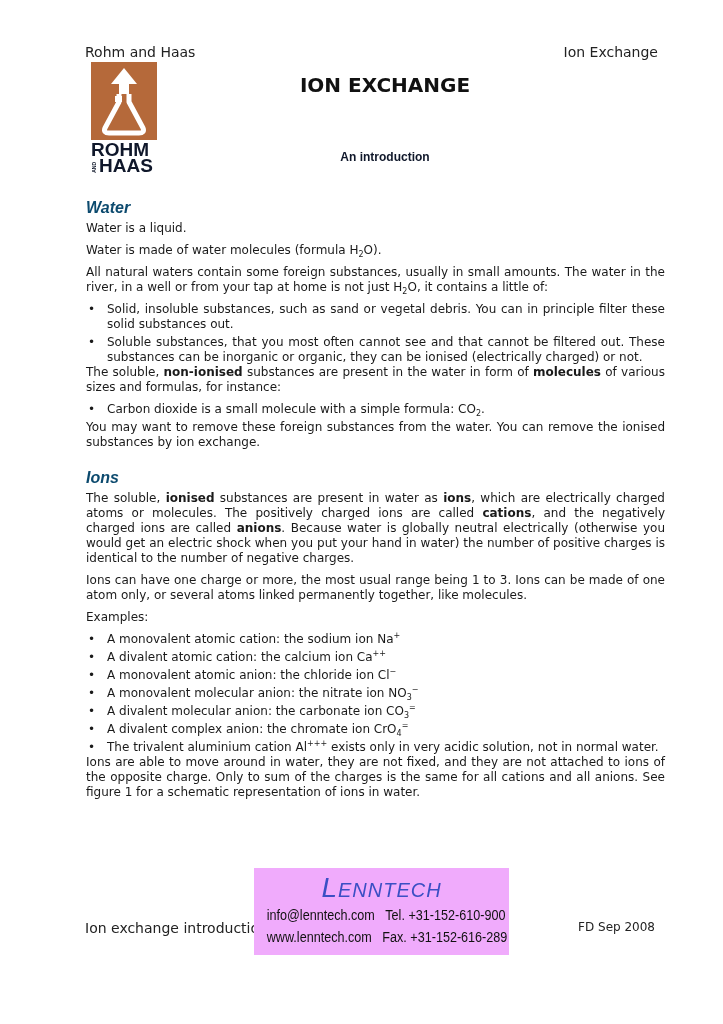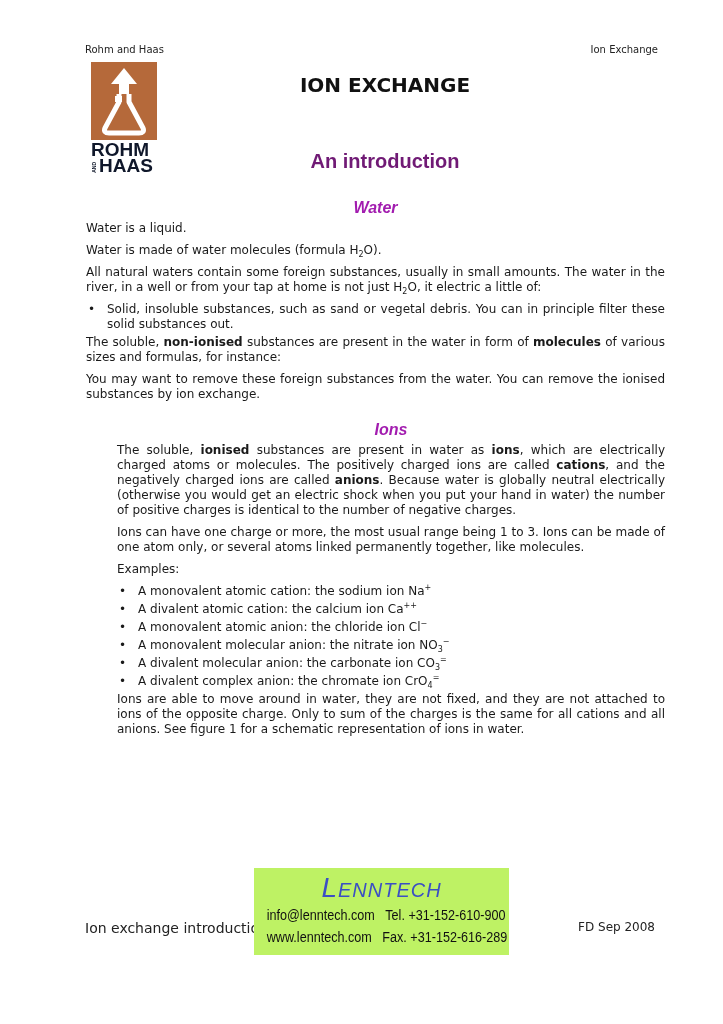--- a/index.html
+++ b/index.html
@@ -1,42 +1,42 @@
 <!DOCTYPE html>
 <html><head>
 <meta charset="utf-8">
 <style>
   html, body { margin:0; padding:0; background:#ffffff; }
   body { width:723px; height:1024px; position:relative; overflow:hidden;
          font-family:"DejaVu Sans", sans-serif; color:#111; }
-  .hdr { position:absolute; top:44px; font-size:10px; color:#222; }
+  .hdr { position:absolute; top:44px; font-size:14px; color:#222; }
   .hdr-left { left:85px; }
   .hdr-right { right:65px; }
   .logo { position:absolute; left:91px; top:62px; width:66px; }
   .logo-box { width:66px; height:78px; background:#b5693a; position:relative; }
   .logo-text { font-family:"Liberation Sans", sans-serif; font-weight:900; color:#0f172a;
                font-size:19px; line-height:16px; letter-spacing:0px; margin-top:2px; }
   .logo-text .and { font-size:5px; display:inline-block; width:8px; line-height:6px; vertical-align:middle; writing-mode:vertical-rl; transform:rotate(180deg); }
   .title { position:absolute; left:250px; width:270px; top:72px; text-align:center;
            font-family:"DejaVu Sans", sans-serif; font-weight:bold; font-size:20px; line-height:26px; color:#111; }
   .subtitle { position:absolute; left:250px; width:270px; top:150px; text-align:center;
-              font-family:"Liberation Sans", sans-serif; font-weight:bold; font-size:20px; color:#701a75; }
+              font-family:"Liberation Sans", sans-serif; font-weight:bold; font-size:12px; color:#0f172a; }
   .content { position:absolute; left:86px; width:579px; top:198px; font-size:12px; line-height:15px; color:#1a1a1a; }
   h2 { font-family:"Liberation Sans", sans-serif; font-style:italic; font-weight:bold;
-       font-size:16px; margin:0 0 3px 0; line-height:20px; color:#a21caf;text-align:center; }
+       font-size:16px; margin:0 0 3px 0; line-height:20px; color:#0c4a6e; }
   p { margin:0 0 7px 0; text-align:justify; }
   p.tight { margin-bottom:1px; }
   ul { margin:0 0 0 0; padding:0; list-style:none; }
   li { position:relative; padding-left:21px; text-align:justify; margin-bottom:3px; }
   li::before { content:"•"; position:absolute; left:2px; top:0; }
-  .sec2 { margin-top:18px;margin-left:31px; }
+  .sec2 { margin-top:18px; }
   sub, sup { font-size:8px; line-height:0; }
   .footer-left { position:absolute; left:85px; top:920px; font-size:14px; color:#222; }
   .footer-right { position:absolute; right:68px; top:920px; font-size:12px; color:#222; }
-  .lenntech { position:absolute; left:254px; top:868px; width:255px; height:87px; background:#bef264; text-align:center; }
+  .lenntech { position:absolute; left:254px; top:868px; width:255px; height:87px; background:#f0abfc; text-align:center; }
   .lt-logo { font-family:"Liberation Sans", sans-serif; font-style:italic; color:#3b4fc4; font-size:28px; letter-spacing:1px; margin-top:4px; line-height:32px; font-variant:small-caps; }
   .lt-row { font-family:"Liberation Sans", sans-serif; font-size:14px; color:#111; line-height:22px; transform:scaleX(0.9); white-space:nowrap; }
 </style>
 </head>
 <body>
 
 <div class="hdr hdr-left">Rohm and Haas</div>
 <div class="hdr hdr-right">Ion Exchange</div>
 
 <div class="logo">
@@ -56,42 +56,45 @@
 <div class="title">
   <div>ION EXCHANGE</div>
 </div>
 <div class="subtitle">An introduction</div>
 
 <div class="content">
   <section>
     <h2>Water</h2>
     <p>Water is a liquid.</p>
     <p><span>Water is made of water molecules (formula H</span><sub>2</sub><span>O).</span></p>
-    <p><span>All natural waters contain some foreign substances, usually in small amounts. The water in the river, in a well or from your tap at home is not just H</span><sub>2</sub><span>O, it electric a little of:</span></p>
+    <p><span>All natural waters contain some foreign substances, usually in small amounts. The water in the river, in a well or from your tap at home is not just H</span><sub>2</sub><span>O, it contains a little of:</span></p>
     <ul>
       <li>Solid, insoluble substances, such as sand or vegetal debris. You can in principle filter these solid substances out.</li>
+      <li style="margin-bottom:0">Soluble substances, that you most often cannot see and that cannot be filtered out. These substances can be inorganic or organic, they can be ionised (electrically charged) or not.</li>
     </ul>
     <p><span>The soluble, </span><b>non-ionised</b><span> substances are present in the water in form of </span><b>molecules</b><span> of various sizes and formulas, for instance:</span></p>
     <ul>
+      <li><span>Carbon dioxide is a small molecule with a simple formula: CO</span><sub>2</sub><span>.</span></li>
     </ul>
     <p class="tight">You may want to remove these foreign substances from the water. You can remove the ionised substances by ion exchange.</p>
   </section>
 
   <section class="sec2">
     <h2>Ions</h2>
     <p><span>The soluble, </span><b>ionised</b><span> substances are present in water as </span><b>ions</b><span>, which are electrically charged atoms or molecules. The positively charged ions are called </span><b>cations</b><span>, and the negatively charged ions are called </span><b>anions</b><span>. Because water is globally neutral electrically (otherwise you would get an electric shock when you put your hand in water) the number of positive charges is identical to the number of negative charges.</span></p>
     <p>Ions can have one charge or more, the most usual range being 1 to 3. Ions can be made of one atom only, or several atoms linked permanently together, like molecules.</p>
     <p>Examples:</p>
     <ul>
       <li><span>A monovalent atomic cation: the sodium ion Na</span><sub></sub><sup>+</sup></li>
       <li><span>A divalent atomic cation: the calcium ion Ca</span><sub></sub><sup>++</sup></li>
       <li><span>A monovalent atomic anion: the chloride ion Cl</span><sub></sub><sup>−</sup></li>
       <li><span>A monovalent molecular anion: the nitrate ion NO</span><sub>3</sub><sup>−</sup></li>
       <li><span>A divalent molecular anion: the carbonate ion CO</span><sub>3</sub><sup>=</sup></li>
       <li><span>A divalent complex anion: the chromate ion CrO</span><sub>4</sub><sup>=</sup></li>
+      <li style="margin-bottom:0"><span>The trivalent aluminium cation Al</span><sub></sub><sup>+++</sup><span> exists only in very acidic solution, not in normal water.</span></li>
     </ul>
     <p>Ions are able to move around in water, they are not fixed, and they are not attached to ions of the opposite charge. Only to sum of the charges is the same for all cations and all anions. See figure 1 for a schematic representation of ions in water.</p>
   </section>
 </div>
 
 <div class="footer-left">Ion exchange introduction</div>
 <div class="footer-right">FD Sep 2008</div>
 
 <div class="lenntech">
   <div class="lt-logo">Lenntech</div>

